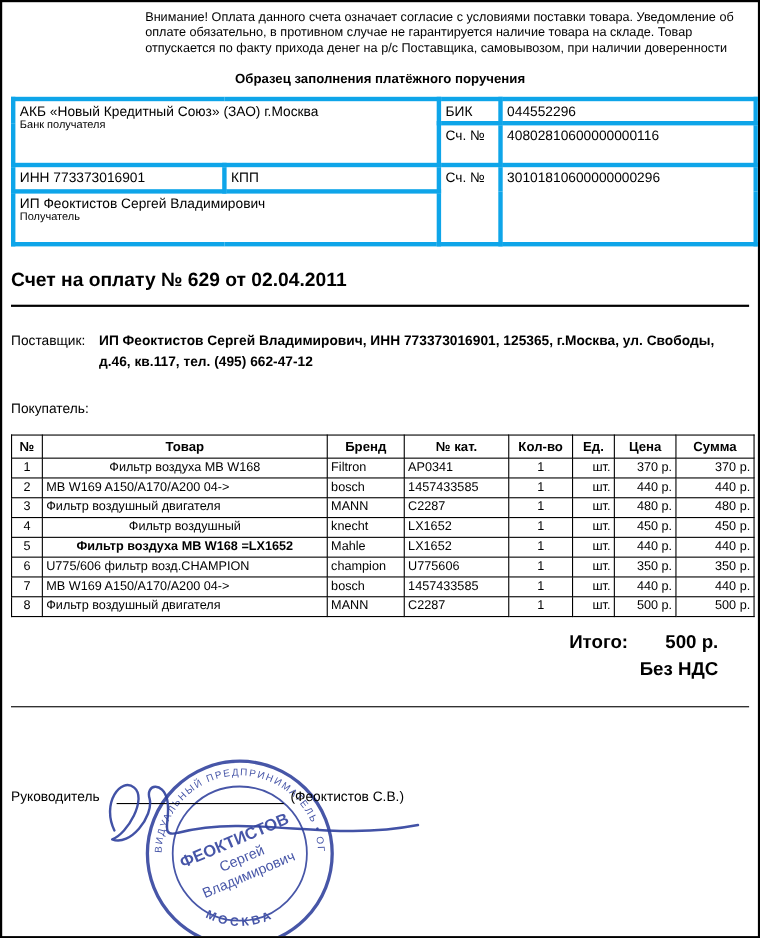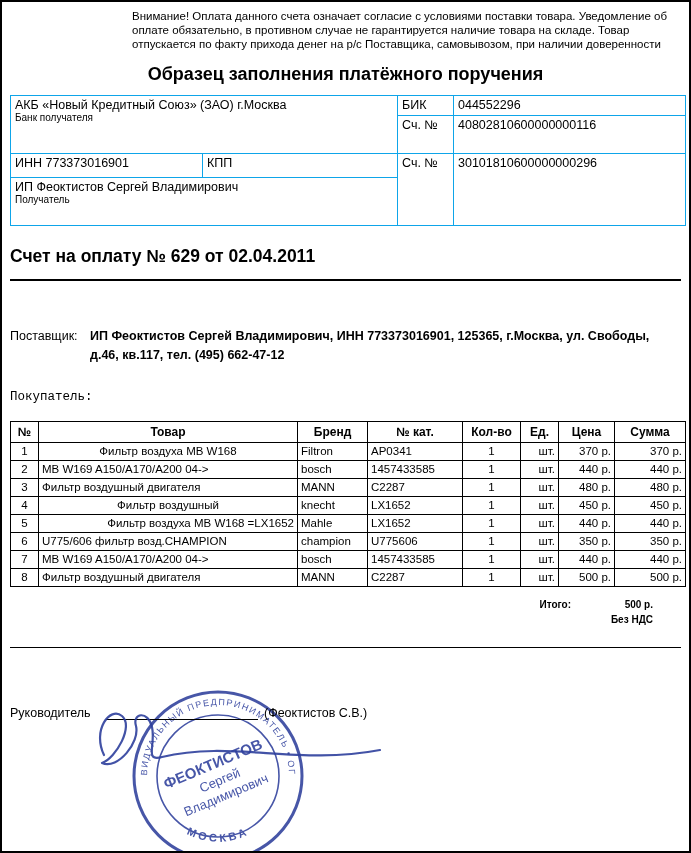--- a/index.html
+++ b/index.html
@@ -6,56 +6,56 @@
   html,body { background:#fff; }
   body { font-family:"Liberation Sans", sans-serif; color:#000; }
   .page {
     width:691px; height:853px; border:2px solid #000; background:#fff;
     position:relative; overflow:hidden;
   }
   .disclaimer {
     margin:8px 10px 0 130px; font-size:11.5px; line-height:1.2;
   }
   .sample-title {
-    margin-top:13px; text-align:center; font-weight:bold; font-size:18px;
+    margin-top:13px; text-align:center; font-weight:bold; font-size:12px;
   }
   table.bank-table {
     border-collapse:collapse; table-layout:fixed; width:675px;
     margin:10px 8px 0 8px; font-size:12.5px;
   }
-  table.bank-table td { border:1px solid #0ea5e9; padding:2px 4px; vertical-align:top; }
+  table.bank-table td { border:4px solid #0ea5e9; padding:2px 4px; vertical-align:top; }
   .cell-stack { display:flex; flex-direction:column; justify-content:space-between; height:100%; }
   .small-label { font-size:10px; }
   tr.r1 { height:20px; } tr.r2 { height:38px; } tr.r3 { height:24px; } tr.r4 { height:48px; }
   .invoice-title { margin:20px 8px 0 8px; font-size:17.5px; font-weight:bold; }
   hr.thick { border:none; border-top:2px solid #000; margin:12px 8px 0 8px; }
   hr.thin  { border:none; border-top:1.5px solid #000; margin:20px 8px 0 8px; }
-  .party { display:flex; margin:46px 8px 0 8px; font-size:12.5px; line-height:1.45; }
+  .party { display:flex; margin:22px 8px 0 8px; font-size:12.5px; line-height:1.45; }
   .party .p-label { width:80px; flex:0 0 auto; }
   .party .p-value { font-weight:bold; }
-  .party.buyer { margin-top:24px;font-family:Liberation Mono, monospace; }
+  .party.buyer { margin-top:24px; }
   table.items-table {
     border-collapse:collapse; table-layout:fixed; width:675px;
     margin:15px 8px 0 8px; font-size:11.5px;
   }
   table.items-table th {
     border:1px solid #000; font-weight:bold; font-size:12px; padding:3px 2px; text-align:center;
   }
   table.items-table td {
     border:1px solid #000; padding:1px 3px; height:18px; overflow:hidden; white-space:nowrap;
   }
-  .totals { margin:10px 36px 0 0; font-size:10px; font-weight:bold;padding-left:19px; }
+  .totals { margin:10px 36px 0 0; font-size:17px; font-weight:bold;padding-left:19px; }
   .totals-row { display:flex; justify-content:flex-end; line-height:1.5; }
   .t-value { width:82px; text-align:right; }
   .summary-line { margin:16px 8px 0 8px; font-size:12.5px; }
   .sign-row {
     display:flex; align-items:flex-end; margin:58px 8px 0 8px;
     font-size:12.5px; position:relative; z-index:3;
   }
-  .sign-role { width:96px; flex:0 0 auto; }
+  .sign-role { width:96px; flex:0 0 auto;margin-top:16px; }
   .sign-line { width:152px; border-bottom:1.5px solid #000; height:14px; margin-right:6px; flex:0 0 auto; }
   .stamp-wrap { position:absolute; left:128px; top:686px; width:176px; height:176px; z-index:2; opacity:.88; pointer-events:none; }
   .sig-wrap { position:absolute; left:80px; top:698px; width:310px; height:85px; z-index:4; pointer-events:none; }
 </style>
 </head>
 <body>
 
 <div class="page">
 
   <div class="disclaimer">Внимание! Оплата данного счета означает согласие с условиями поставки товара. Уведомление об оплате обязательно, в противном случае не гарантируется наличие товара на складе. Товар отпускается по факту прихода денег на р/с Поставщика, самовывозом, при наличии доверенности</div>
@@ -171,21 +171,21 @@
           <td style="text-align: center; margin-left: 34px;">Фильтр воздушный</td>
           <td style="text-align: left;">knecht</td>
           <td style="text-align: left;">LX1652</td>
           <td style="text-align: center;">1</td>
           <td style="text-align: right;">шт.</td>
           <td style="text-align: right;">450 р.</td>
           <td style="text-align: right;">450 р.</td>
         </tr>
         <tr>
           <td style="text-align: center;">5</td>
-          <td style="text-align: right;">Фильтр воздуха MB W168 =LX1652</td>
+          <td style="text-align: center; font-weight: bold;">Фильтр воздуха MB W168 =LX1652</td>
           <td style="text-align: left;">Mahle</td>
           <td style="text-align: left;">LX1652</td>
           <td style="text-align: center;">1</td>
           <td style="text-align: right;">шт.</td>
           <td style="text-align: right;">440 р.</td>
           <td style="text-align: right;">440 р.</td>
         </tr>
         <tr>
           <td style="text-align: center;">6</td>
           <td style="text-align: left;">U775/606 фильтр возд.CHAMPION</td>

